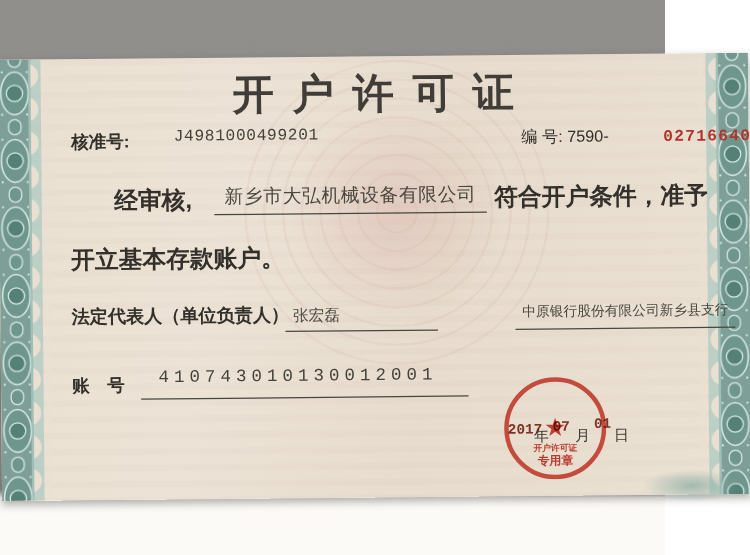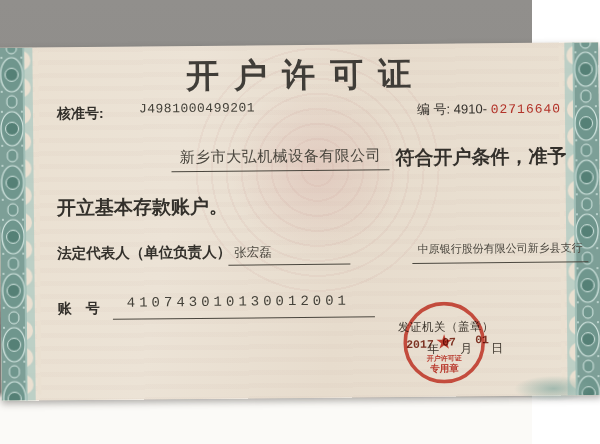--- a/index.html
+++ b/index.html
@@ -93,36 +93,36 @@
       <rect x="26" y="0" width="14" height="353" fill="url(#scalR)"></rect>
     </svg>
 
     <div class="corner-flourish"></div>
 
     <div class="t title">开户许可证</div>
 
     <div class="t lbl" style="left:58px;top:58px;font-size:14px;">核准号:</div>
     <div class="t mono" style="left:140px;top:55px;font-size:13px;letter-spacing:.5px;">J4981000499201</div>
     <div class="t" style="left:418px;top:57px;font-size:13px;">
-      <span>编 号: 4910-</span>
-      <span class="mono red" style="font-weight:400;letter-spacing:1px;">02716640</span>
+      <span>编 号: 7590-</span>
+      <span class="mono red" style="font-weight:700;letter-spacing:1px;margin-left:40px;">02716640</span>
     </div>
 
+    <div class="t lbl" style="left:92px;top:101px;font-size:19px;">经审核,</div>
     <span class="uline serifval" style="left:172px;top:102px;width:218px;height:23px;font-size:15px;letter-spacing:.5px;">新乡市大弘机械设备有限公司</span>
     <div class="t lbl" style="left:396px;top:101px;font-size:19px;">符合开户条件，准予</div>
     <div class="t lbl" style="left:57px;top:148px;font-size:19px;">开立基本存款账户。</div>
 
     <div class="t lbl" style="left:57px;top:197px;font-size:14.5px;">法定代表人（单位负责人）</div>
     <span class="uline serifval" style="left:228px;top:199px;width:116px;height:20px;font-size:12.5px;text-align:left;padding-left:6px;">张宏磊</span>
     <span class="uline serifval" style="left:412px;top:198px;width:176px;height:21px;font-size:11px;">中原银行股份有限公司新乡县支行</span>
 
     <div class="t lbl" style="left:57px;top:253px;font-size:14px;">账　号</div>
     <span class="uline mono" style="left:112px;top:248px;width:248px;height:24px;font-size:14px;letter-spacing:4px;text-align:left;padding-left:14px;">410743010130012001</span>
 
-    <div class="t" style="left:397px;top:276px;font-size:11.5px;color:#3f382f;letter-spacing:.5px;">发证机关（盖章）</div>
 
     <span class="stamp" style="left:389px;top:294px;margin-left:16px;">2017</span>
     <span class="dateword" style="left:426px;top:297px;">年</span>
     <span class="stamp" style="left:441px;top:292px;">07</span>
     <span class="dateword" style="left:459px;top:297px;">月</span>
     <span class="stamp" style="left:474px;top:290px;">01</span>
     <span class="dateword" style="left:490px;top:297px;">日</span>
 
     <svg class="seal" viewBox="0 0 82 82">
       <circle cx="41" cy="41" r="39" fill="none" stroke="#d0392c" stroke-width="3.6" opacity="0.92"></circle>

